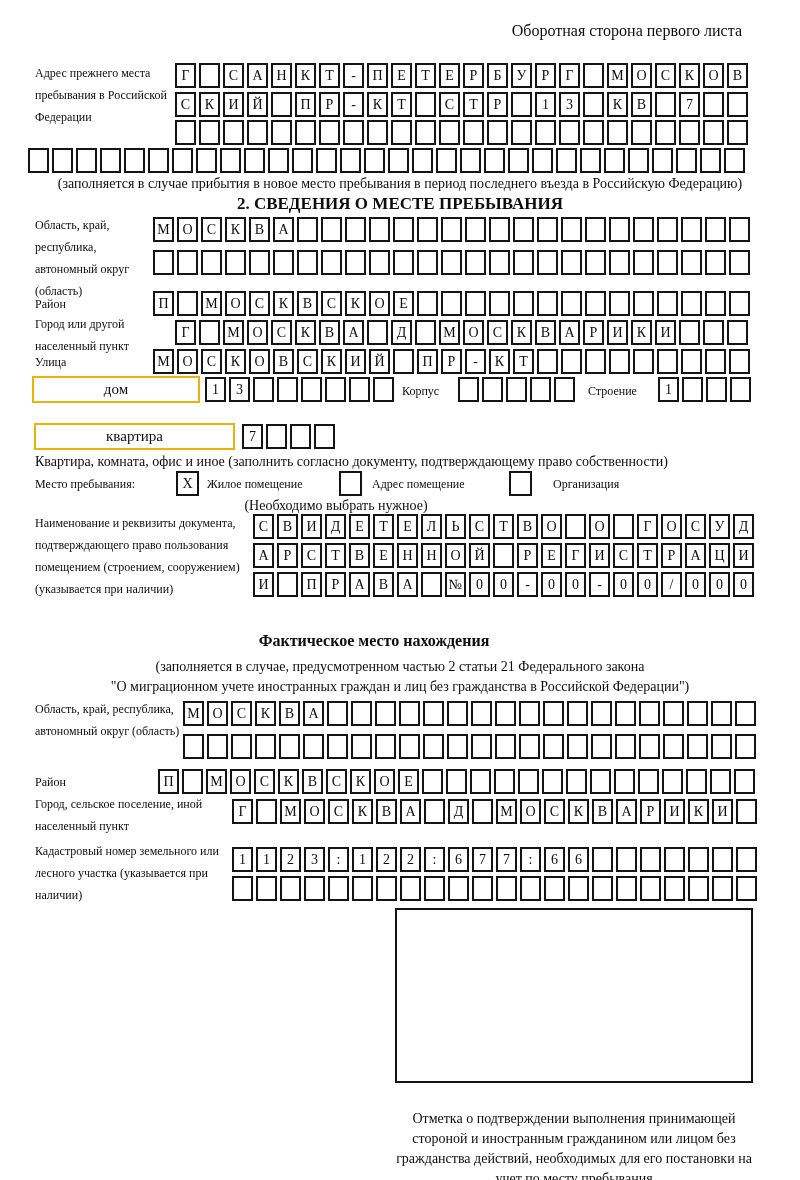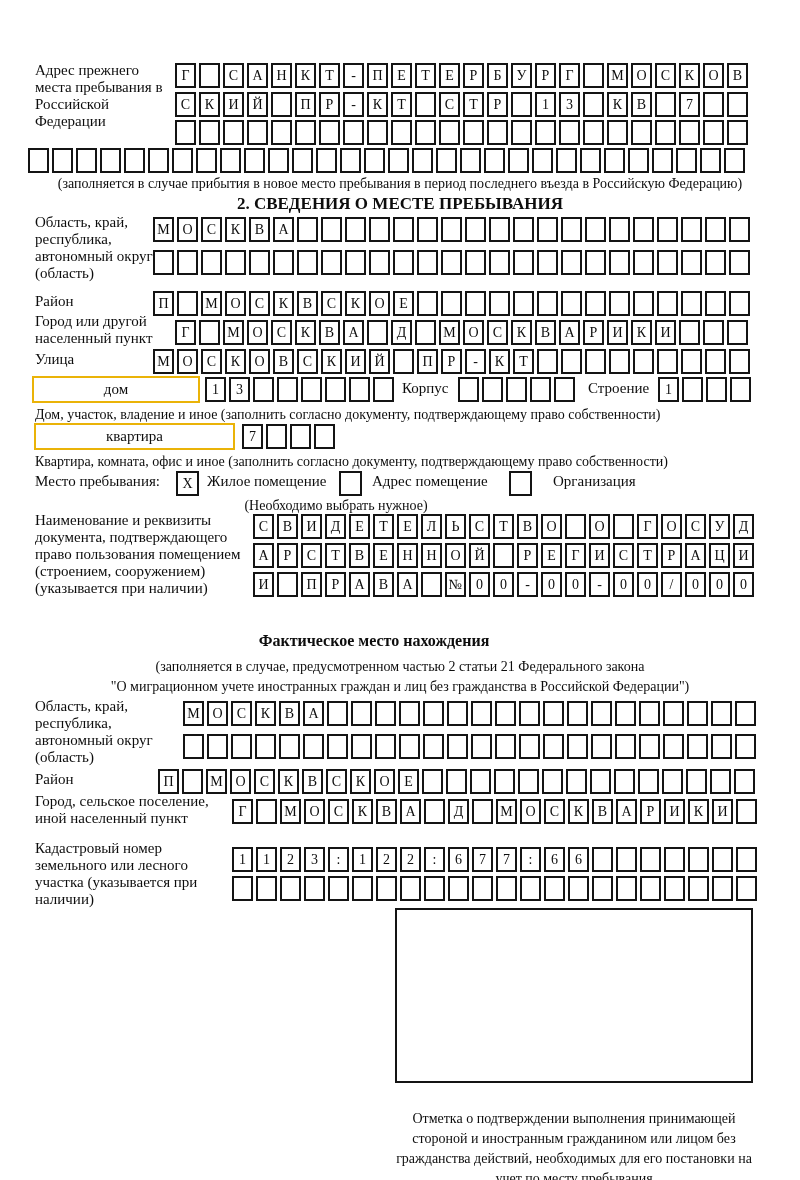--- a/index.html
+++ b/index.html
@@ -3,21 +3,21 @@
 <meta charset="utf-8">
 <style>
   html,body{margin:0;padding:0;background:#888;}
   #page{
     position:relative;width:800px;height:1180px;margin:0 auto;
     background:#ffffff;color:#0d0d0d;
     font-family:"Liberation Serif","DejaVu Serif",serif;
     overflow:hidden;
   }
   .abs{position:absolute;}
-  .lbl{font-size:15px;line-height:17px;}
+  .lbl{font-size:12px;line-height:22px;}
   .note{font-size:14px;line-height:19px;}
   .title{font-weight:bold;font-size:17px;}
   .center{text-align:center;}
   
   .cellrow{position:absolute;display:flex;gap:3px;}
   .cell{
     box-sizing:border-box;width:21px;height:25px;
     border:2px solid #141414;background:#fff;
     display:inline-flex;align-items:center;justify-content:center;
     font-size:14px;line-height:1;font-family:"Liberation Serif",serif;
@@ -36,20 +36,21 @@
   }
   .stampbox{
     position:absolute;box-sizing:border-box;border:2px solid #141414;background:#fff;
   }
 </style>
 </head>
 <body>
 
 <div id="page">
 
+  <div class="abs" style="top:22px;right:58px;font-size:16px;">Оборотная сторона первого листа</div>
 
   <div class="abs lbl" style="left:35px;top:62px;width:142px;">Адрес прежнего места пребывания в Российской Федерации</div>
   <div class="cellrow" style="left:175px;top:63px;">
       <span class="cell">Г</span>
       <span class="cell"></span>
       <span class="cell">С</span>
       <span class="cell">А</span>
       <span class="cell">Н</span>
       <span class="cell">К</span>
       <span class="cell">Т</span>
@@ -320,21 +321,20 @@
       <span class="cell"></span>
       <span class="cell"></span>
     </div>
   <div class="abs lbl" style="left:588px;top:380px;">Строение</div>
   <div class="cellrow" style="left:658px;top:377px;">
       <span class="cell">1</span>
       <span class="cell"></span>
       <span class="cell"></span>
       <span class="cell"></span>
     </div>
-  <div class="abs note" style="left:35px;top:405px;width:740px;">Дом, участок, владение и иное (заполнить согласно документу, подтверждающему право собственности)</div>
 
   <div class="widebox" style="left:34px;top:423px;width:201px;">квартира</div>
   <div class="cellrow" style="left:242px;top:424px;">
       <span class="cell">7</span>
       <span class="cell"></span>
       <span class="cell"></span>
       <span class="cell"></span>
     </div>
   <div class="abs note" style="left:35px;top:452px;width:740px;">Квартира, комната, офис и иное (заполнить согласно документу, подтверждающему право собственности)</div>
 

